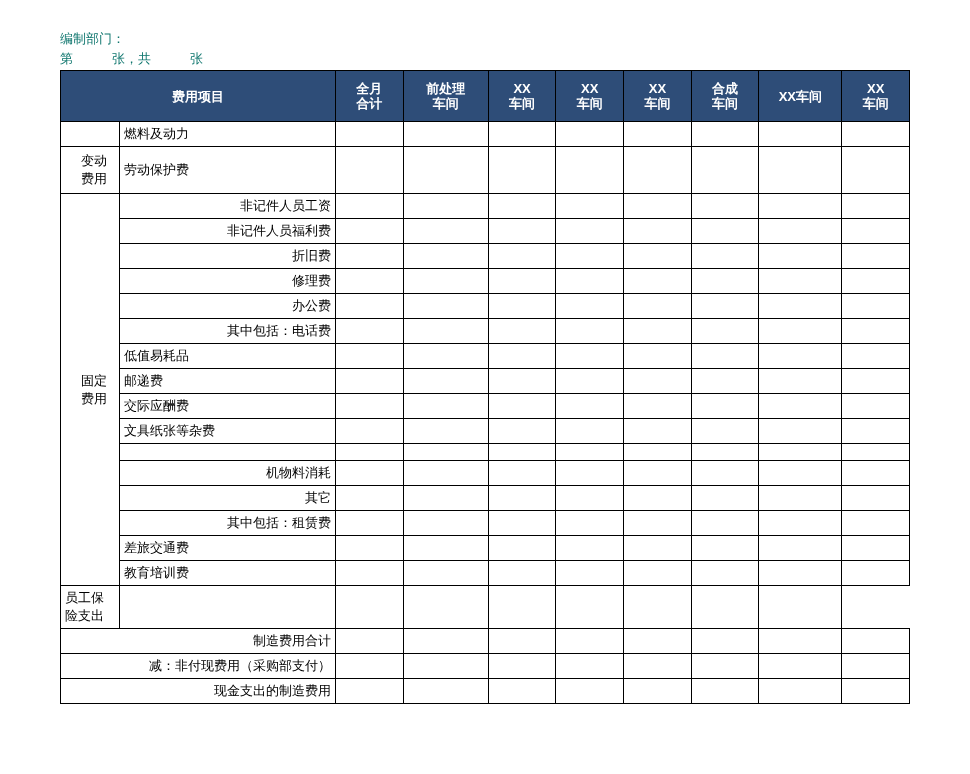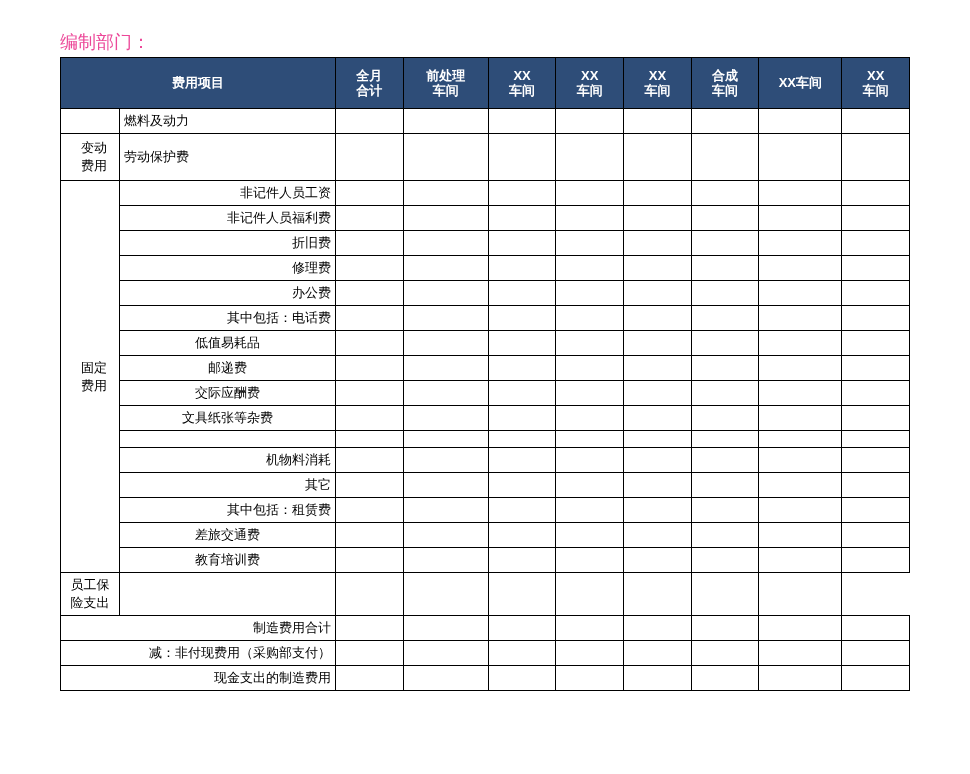--- a/index.html
+++ b/index.html
@@ -13,22 +13,22 @@
       padding: 30px 60px;
     }
     .title {
       text-align: center;
       font-size: 28px;
       font-weight: bold;
       color: #2c3e5a;
       margin: 20px 0 30px 0;
     }
     .meta-row {
-      font-size: 18px;
-      color: #ec4899;
+      font-size: 13px;
+      color: #0f766e;
       line-height: 1.4;
       margin-bottom: 2px;
     }
     table {
       border-collapse: collapse;
       width: 100%;
       table-layout: fixed;
       font-size: 13px;
     }
     th, td {
@@ -53,31 +53,32 @@
       font-size: 13px;
       padding-left: 12px;
     }
     .item-center {
       text-align: left;
     }
     .item-left {
       text-align: right;
     }
     .item-right {
-      text-align: center;
+      text-align: left;
     }
     .spacer-row td {
       height: 10px;
     }
   </style>
 </head>
 <body>
 
 <div class="container">
   <div class="meta-row">编制部门：</div>
+  <div class="meta-row">第　　　张，共　　　张</div>
 
   <table>
     <colgroup>
       <col style="width:54px">
       <col style="width:198px">
       <col style="width:62px">
       <col style="width:78px">
       <col style="width:62px">
       <col style="width:62px">
       <col style="width:62px">

